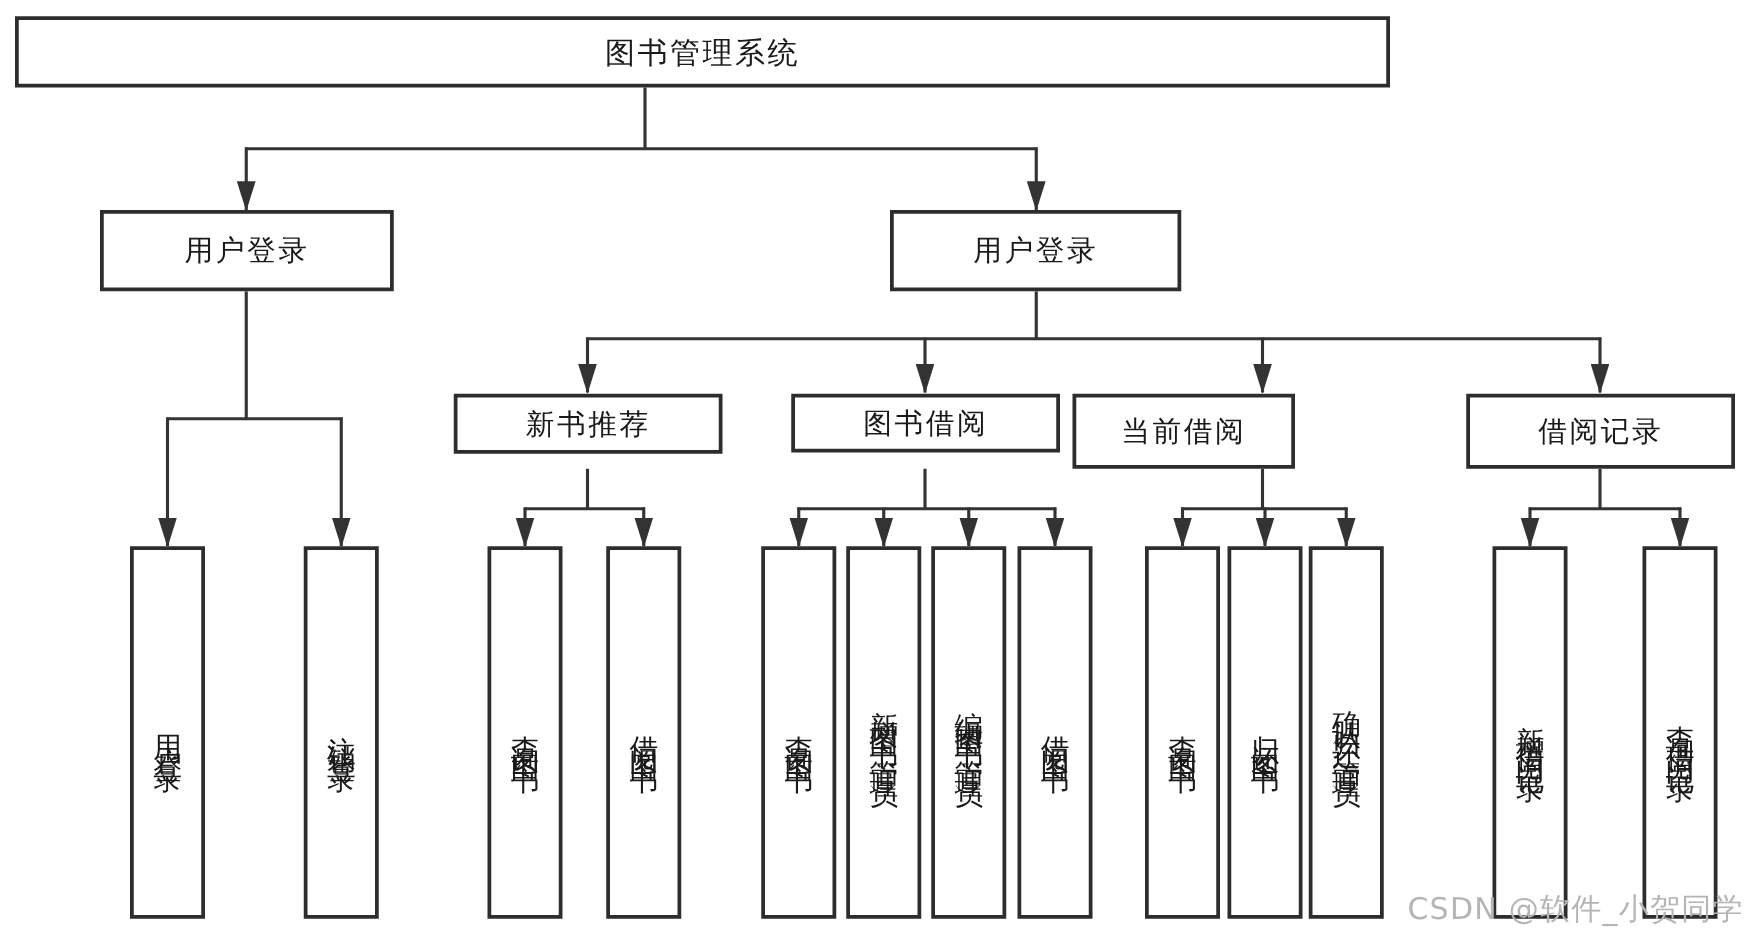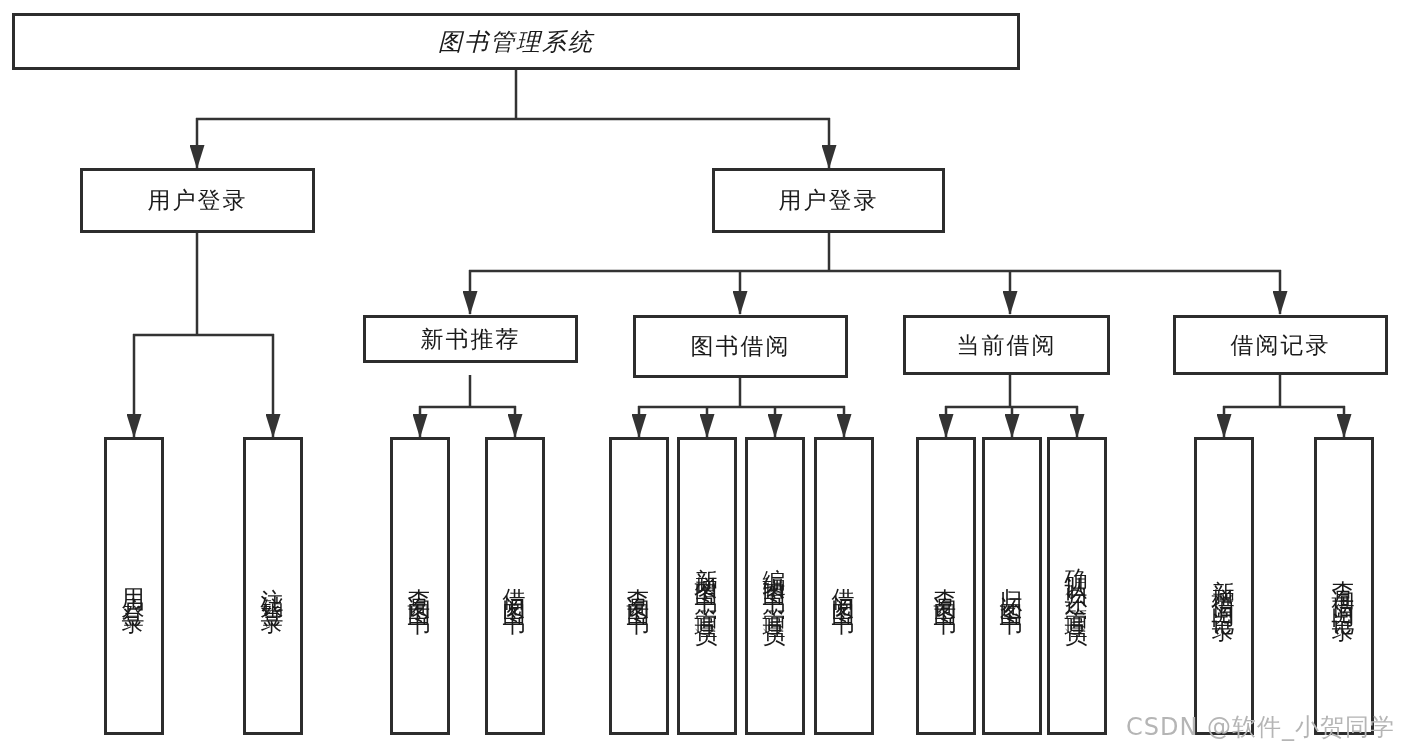--- a/index.html
+++ b/index.html
@@ -98,28 +98,28 @@
       <path d="M1012,406 V437" marker-end="url(#arw)"></path>
       <path d="M1077,406 V437" marker-end="url(#arw)"></path>
 
       <path d="M1280,375 V407"></path>
       <path d="M1223,407 H1345"></path>
       <path d="M1224,406 V437" marker-end="url(#arw)"></path>
       <path d="M1344,406 V437" marker-end="url(#arw)"></path>
     </g>
   </svg>
 
-  <div class="box root" style="left:12px; top:13px; width:1008px; height:57px;font-style:italic;">图书管理系统</div>
+  <div class="box root" style="left:12px; top:13px; width:1100px; height:57px;">图书管理系统</div>
 
   <div class="box lvl" style="left:80px; top:168px; width:235px; height:65px;">用户登录</div>
   <div class="box lvl" style="left:712px; top:168px; width:233px; height:65px;">用户登录</div>
 
   <div class="box lvl" style="left:363px; top:315px; width:215px; height:48px;">新书推荐</div>
-  <div class="box lvl" style="left:633px; top:315px; width:215px; height:63px;">图书借阅</div>
-  <div class="box lvl" style="left:903px; top:315px; width:207px; height:60px;">当前借阅</div>
+  <div class="box lvl" style="left:633px; top:315px; width:215px; height:47px;">图书借阅</div>
+  <div class="box lvl" style="left:858px; top:315px; width:178px; height:60px;">当前借阅</div>
   <div class="box lvl" style="left:1173px; top:315px; width:215px; height:60px;">借阅记录</div>
 
   <div class="box leaf" style="left:104px;">用户登录</div>
   <div class="box leaf" style="left:243px;">注销登录</div>
 
   <div class="box leaf" style="left:390px;">查询图书</div>
   <div class="box leaf" style="left:485px;">借阅图书</div>
 
   <div class="box leaf" style="left:609px;">查询图书</div>
   <div class="box leaf" style="left:677px;">新增图书（管理员）</div>

